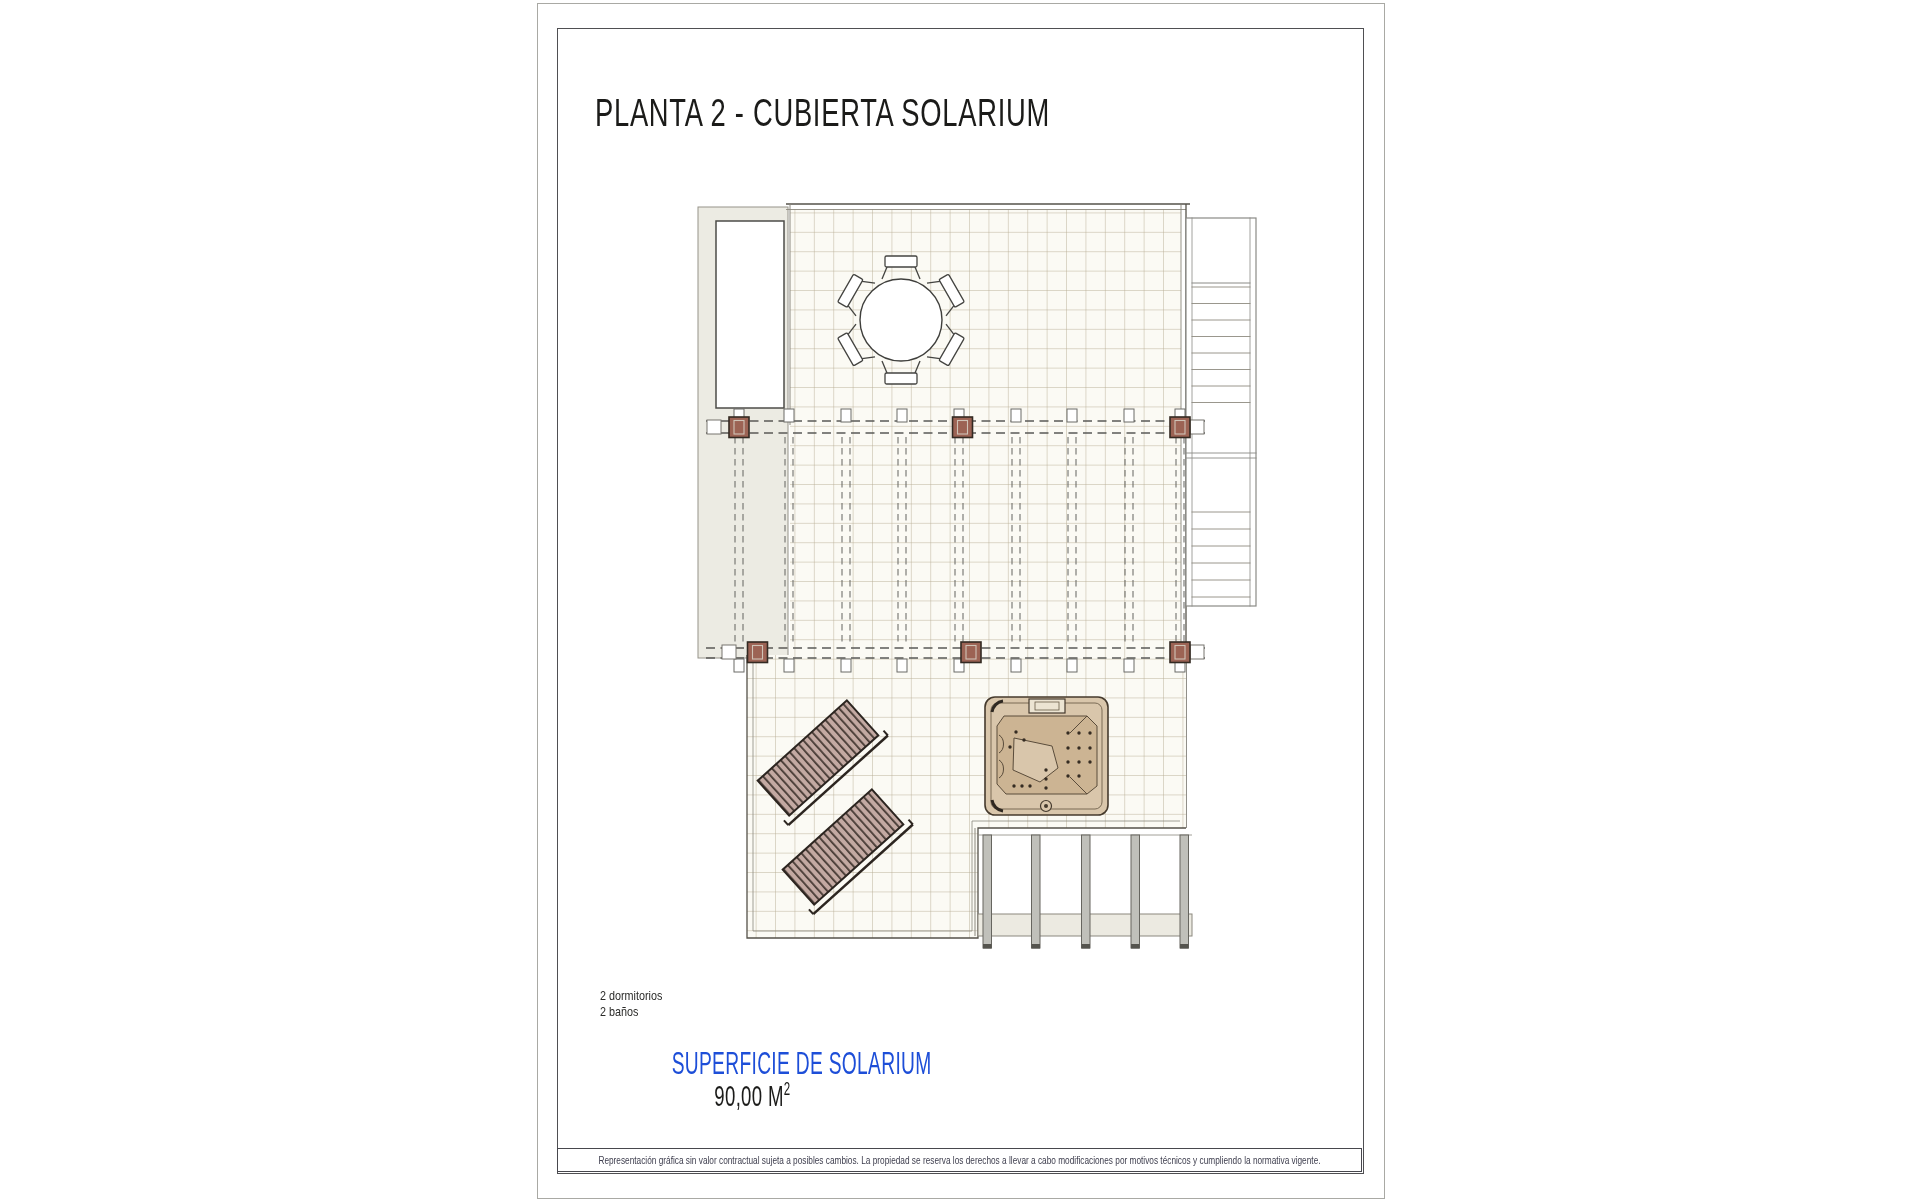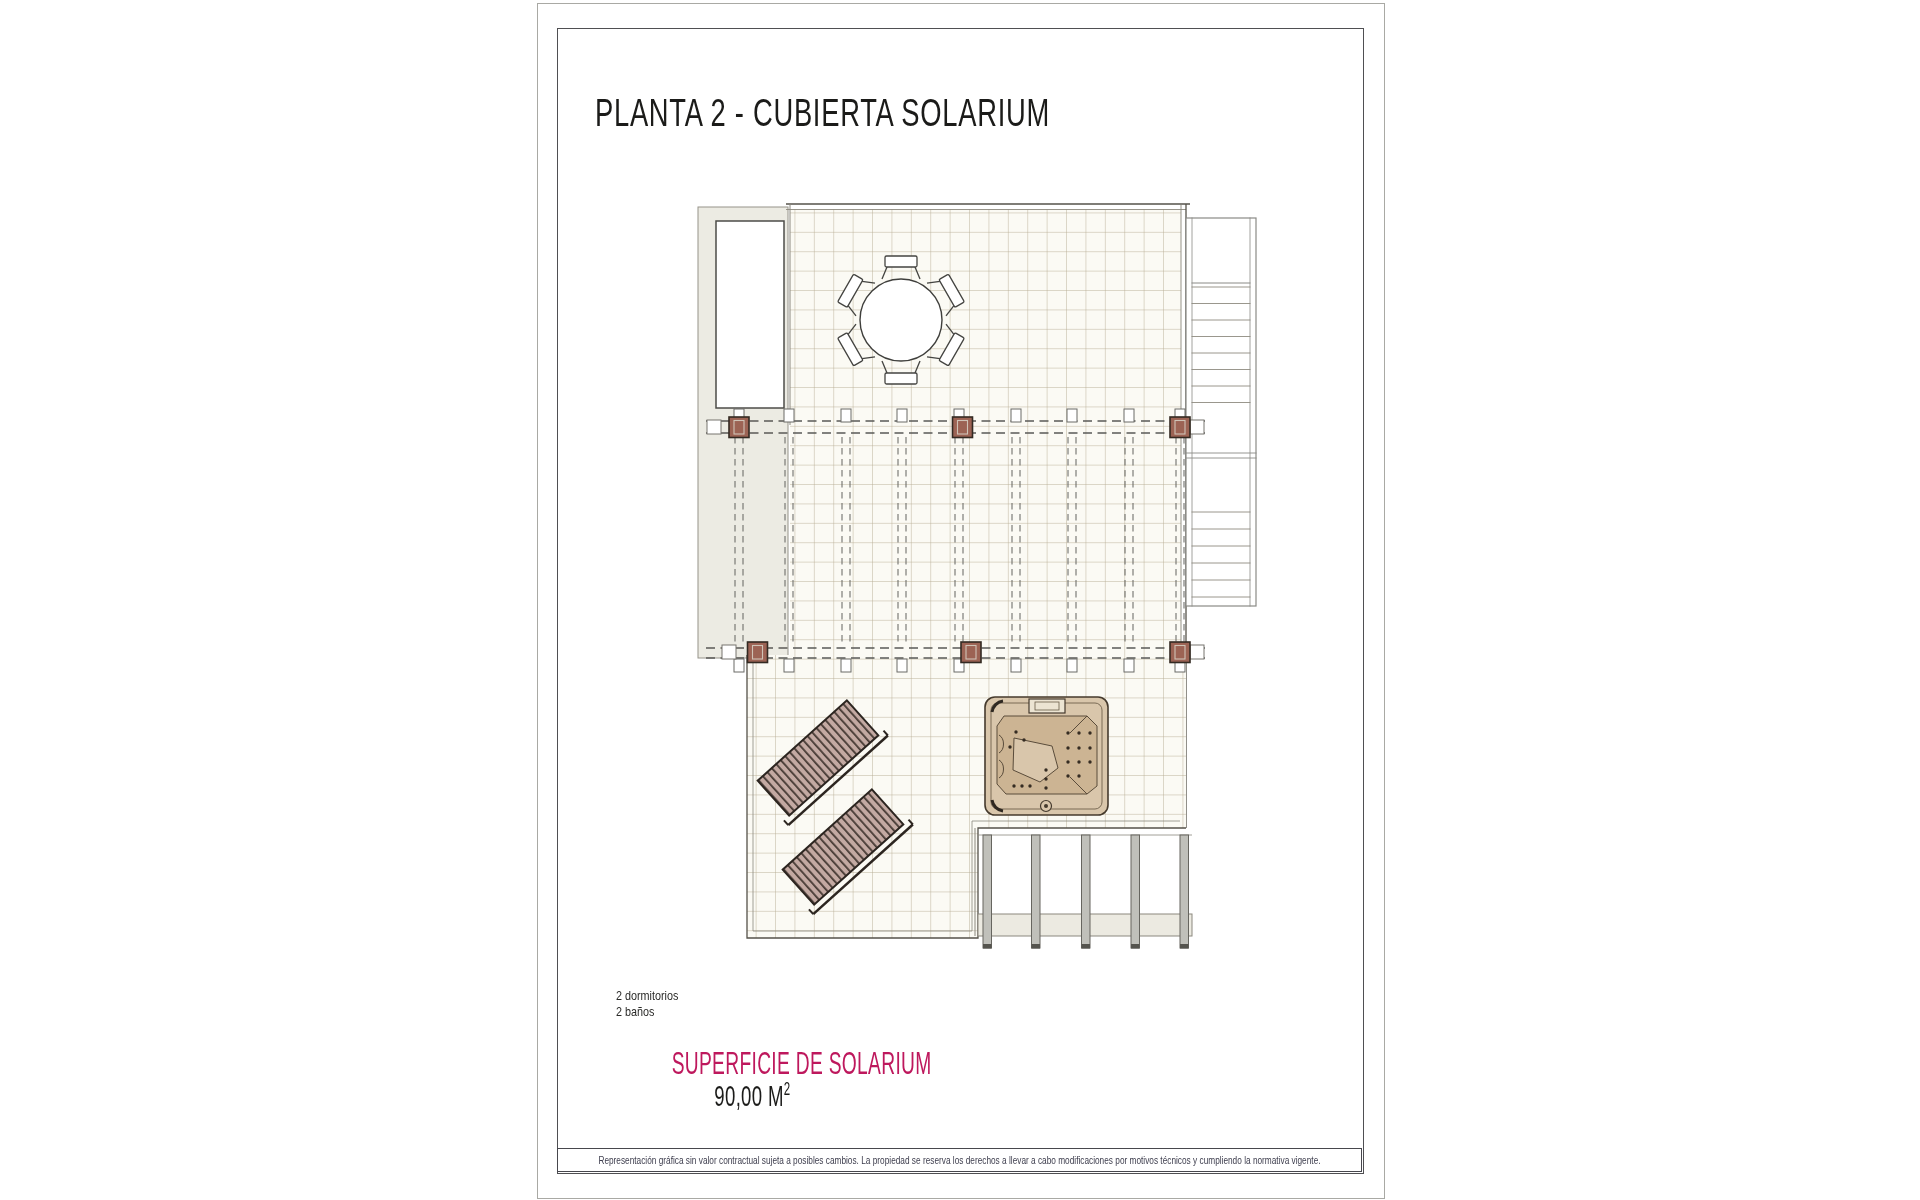--- a/index.html
+++ b/index.html
@@ -4,23 +4,23 @@
 <style>
   html,body{margin:0;padding:0;background:#ffffff;width:1920px;height:1200px;overflow:hidden;
     font-family:"Liberation Sans", sans-serif;}
   #canvas{position:relative;width:1740px;height:1200px;background:#ffffff;}
   .abs{position:absolute;}
   #page-sheet{left:537px;top:3px;width:846px;height:1194px;border:1px solid #a9a9a4;background:#fff;}
   #inner-frame{left:557px;top:28px;width:805px;height:1144px;border:1px solid #4f4f52;}
   #plan-svg{left:0;top:0;width:1920px;height:1200px;}
   .title{left:595px;top:94px;font-size:38px;color:#1b1b19;line-height:1;white-space:nowrap;}
   .title .sq{display:inline-block;transform:scaleX(0.72);transform-origin:left top;letter-spacing:1px;}
-  .details{left:600px;top:988px;font-size:13.5px;color:#2a2a28;line-height:16px;margin-left:16px;}
+  .details{left:600px;top:988px;font-size:13.5px;color:#2a2a28;line-height:16px;}
   .details .sq{display:inline-block;transform:scaleX(0.8);transform-origin:left top;}
-  .surface-label{left:592px;top:1048px;width:320px;text-align:center;font-size:31px;color:#be185d;line-height:1;white-space:nowrap;}
+  .surface-label{left:592px;top:1048px;width:320px;text-align:center;font-size:31px;color:#1d4ed8;line-height:1;white-space:nowrap;}
   .surface-label .sq,.surface-value .sq{display:inline-block;transform:scaleX(0.62);transform-origin:center top;letter-spacing:0.5px;}
   .surface-value{left:592px;top:1080px;width:320px;text-align:center;font-size:30px;color:#1b1b19;line-height:1;white-space:nowrap;}
   .surface-value sup{font-size:0.62em;vertical-align:super;}
   #disclaimer-bar{left:557px;top:1148px;width:805px;height:24px;border:1px solid #47474d;background:#fff;
     box-sizing:border-box;display:flex;align-items:center;justify-content:center;overflow:hidden;}
   #disclaimer-bar .txt{font-size:11.5px;color:#3d3d4d;white-space:nowrap;transform:scaleX(0.72);transform-origin:center center;}
 </style>
 </head>
 <body>
 

